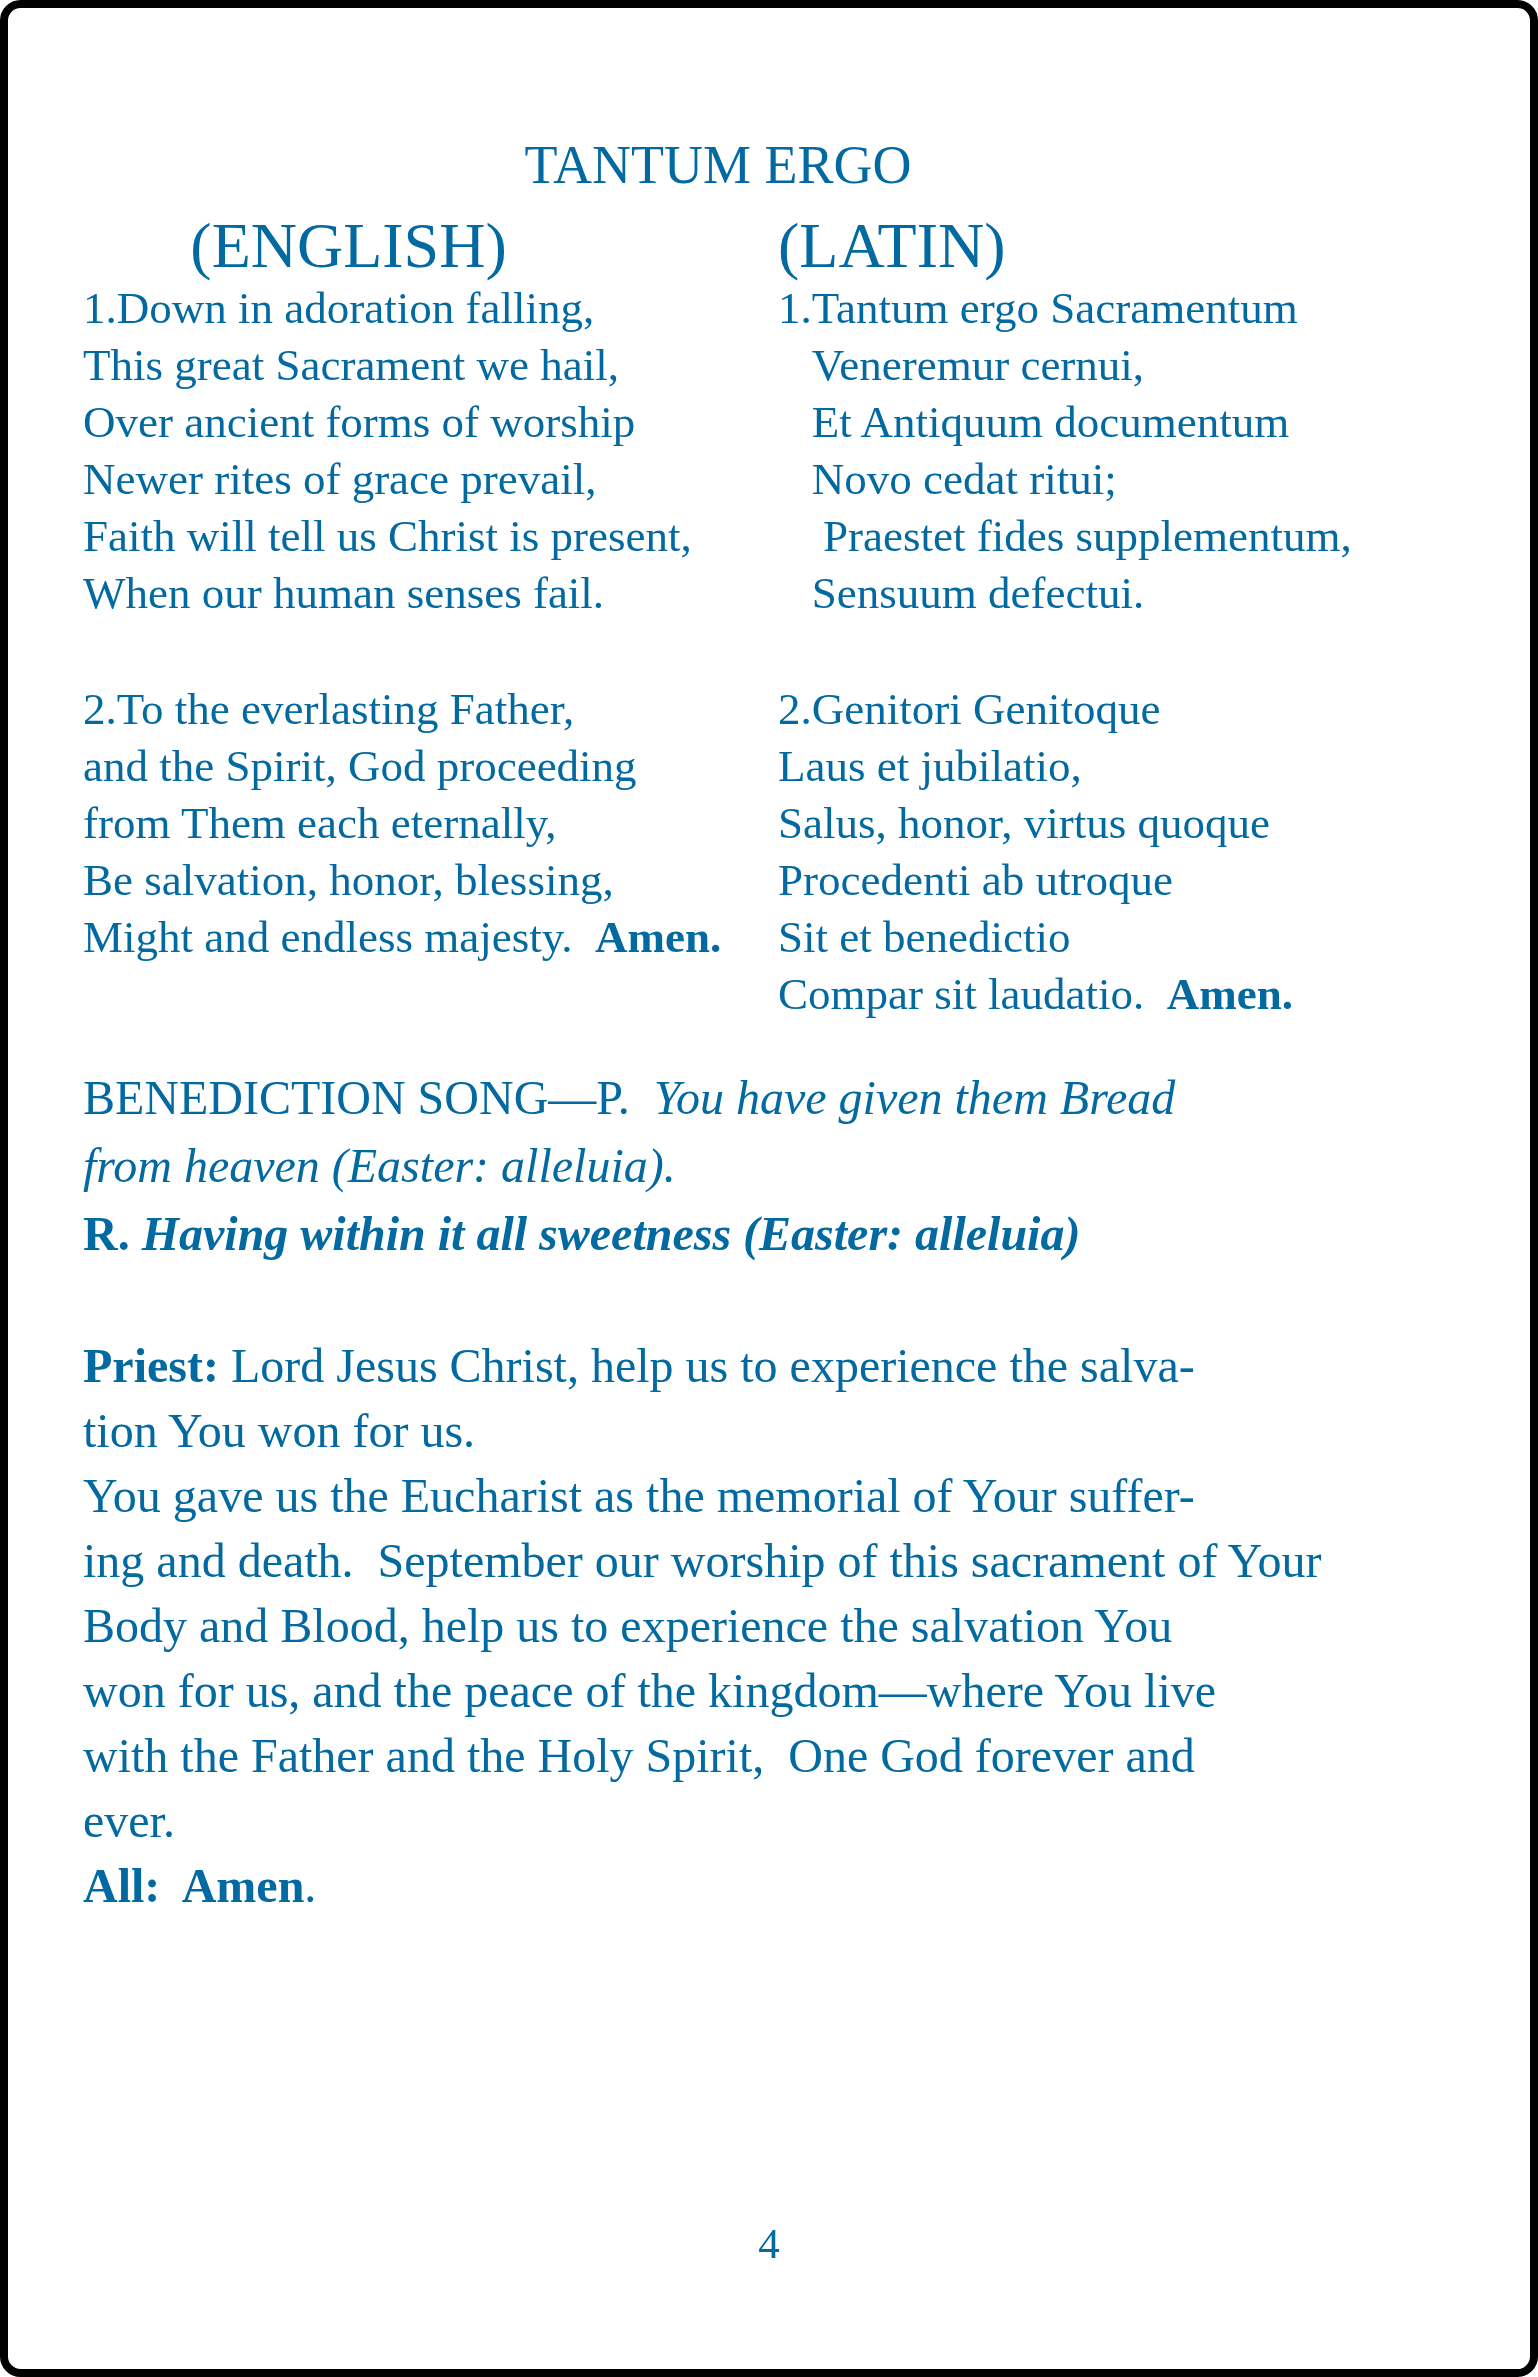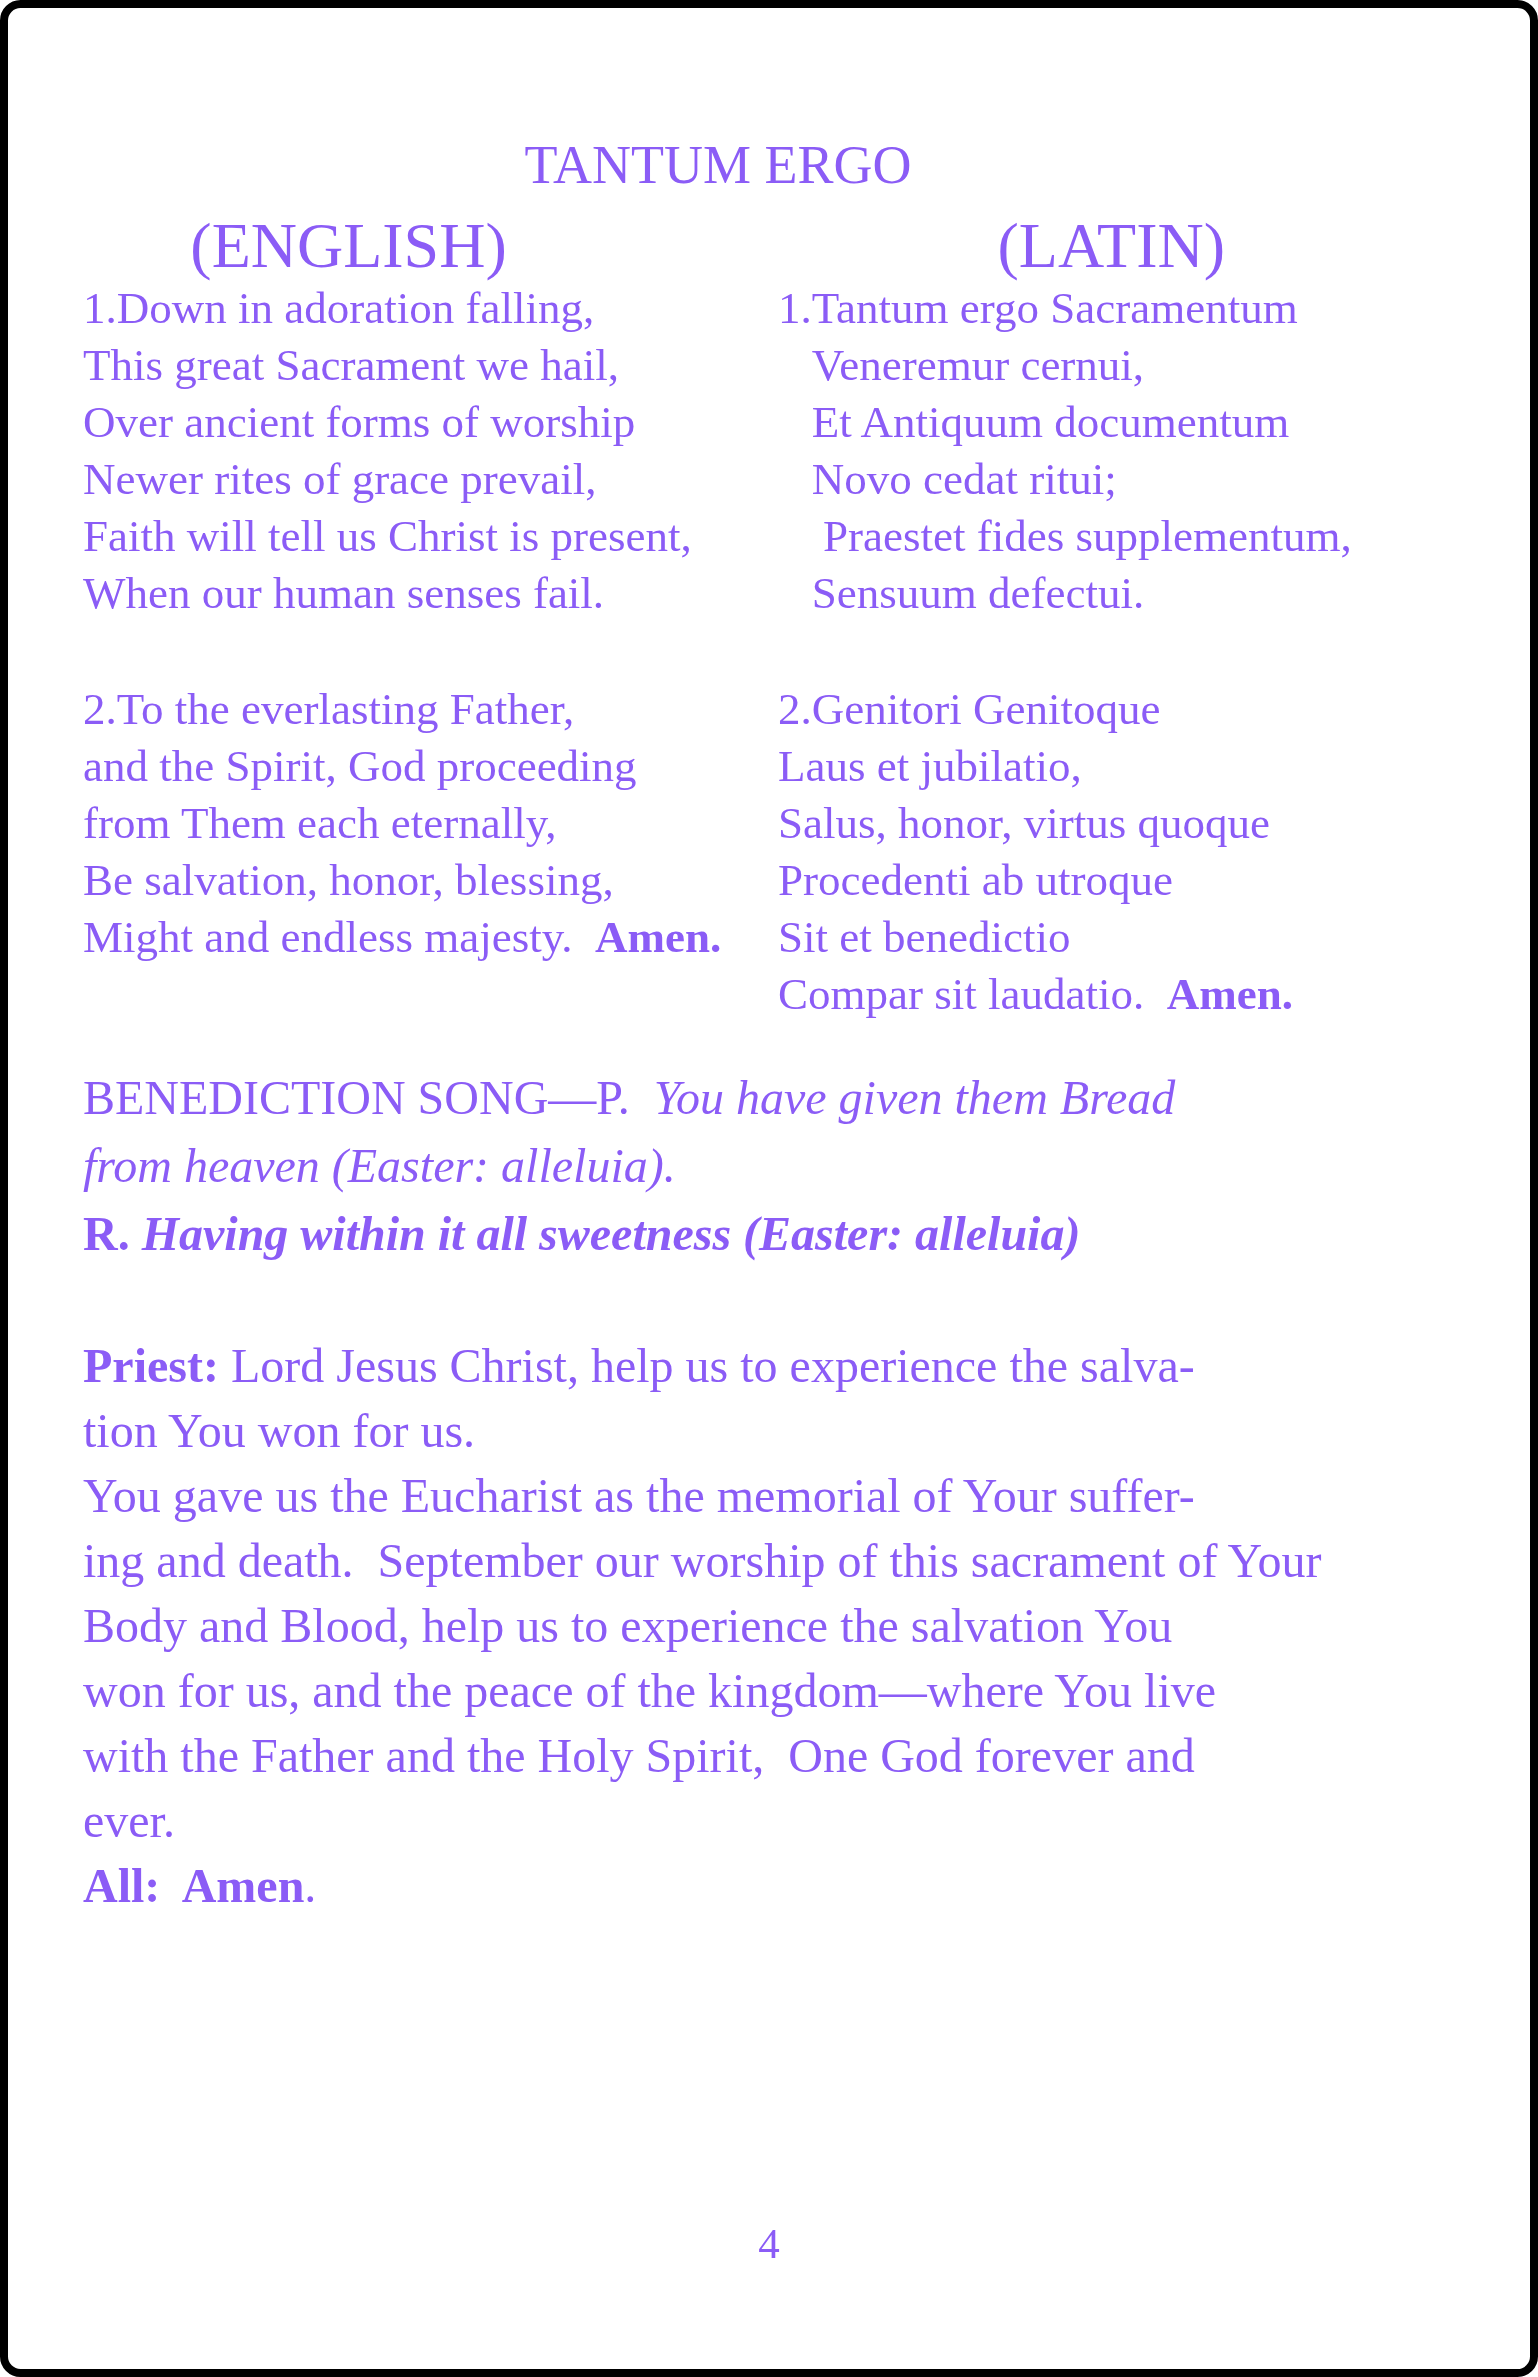--- a/index.html
+++ b/index.html
@@ -5,38 +5,38 @@
   html,body{margin:0;padding:0;background:#fff;}
   .page{
     box-sizing:border-box;
     width:1538px;height:2377px;
     background:#fff;
     border:8.4px solid #000;
     border-radius:20.5px;
     position:relative;
     overflow:hidden;
     font-family:"Liberation Serif","DejaVu Serif",serif;
-    color:#8b5cf6;
+    color:#0369a1;
   }
   .title{
     margin:129px 177px 0 75px;
     text-align:center;
     font-size:54px;
     line-height:1.05;
     white-space:pre-wrap;
   }
   .columns{
     display:flex;
     margin:17px 177px 0 75px;
   }
   .col-english{width:695px;flex:0 0 695px;}
   .col-latin{flex:1;}
   .col-header{font-size:64px;line-height:69px;}
   .col-header.eng{width:531px;text-align:center;}
-  .col-header.lat{width:447px;text-align:right;}
+  .col-header.lat{width:447px;text-align:left;}
   .verse .line{font-size:45px;line-height:57px;white-space:pre-wrap;}
   .verse-gap{margin-top:59px;font-family:Liberation Serif, serif;}
   .benediction{margin:41px 131px 0 75px;}
   .benediction .line{font-size:48px;line-height:68px;white-space:pre-wrap;}
   .prayer{margin:65px 131px 0 75px;}
   .prayer .line{font-size:48px;line-height:65px;white-space:pre-wrap;}
   .page-number{
     position:absolute;left:0;right:0;bottom:104px;
     text-align:center;font-size:43px;line-height:1;
   }

